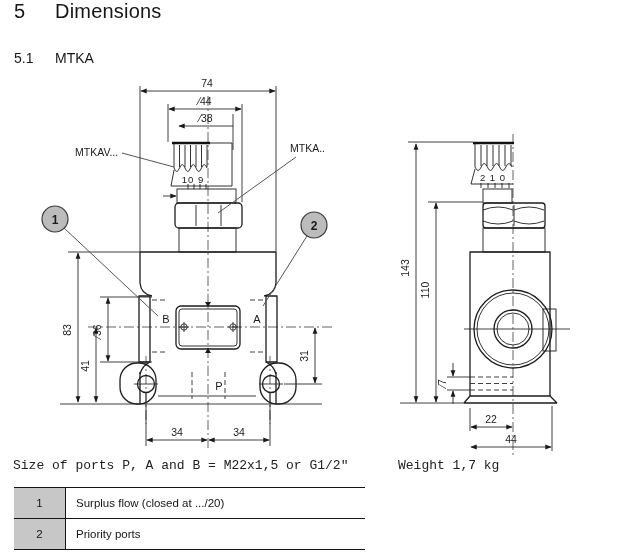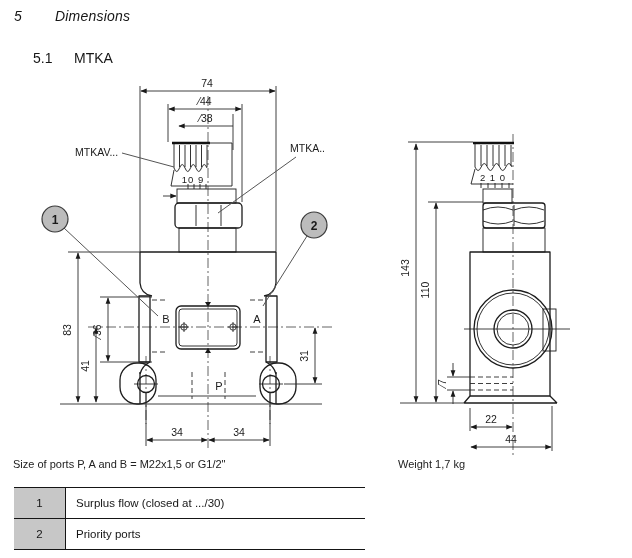--- a/index.html
+++ b/index.html
@@ -1,39 +1,39 @@
 <!DOCTYPE html>
 <html><head>
 <meta charset="utf-8">
 <style>
   html,body{margin:0;padding:0;}
   body{
     width:632px;height:558px;background:#ffffff;position:relative;
     font-family:"Liberation Sans",sans-serif;color:#161616;overflow:hidden;
   }
-  .h1{position:absolute;left:14px;top:8px;font-size:14px;letter-spacing:.2px;font-style:italic;}
+  .h1{position:absolute;left:14px;top:0;font-size:20px;letter-spacing:.2px;}
   .h1 .num{display:inline-block;width:41px;}
-  .h2{position:absolute;left:14px;top:50px;font-size:14px;margin-left:19px;}
+  .h2{position:absolute;left:14px;top:50px;font-size:14px;}
   .h2 .num{display:inline-block;width:41px;}
   #drawing{position:absolute;left:0;top:0;width:632px;height:558px;}
   svg text{font-family:"Liberation Sans",sans-serif;fill:#1a1a1a;}
   .dimtxt{font-size:10.5px;text-anchor:middle;}
   .knobtxt{font-size:9.5px;text-anchor:middle;letter-spacing:1px;}
   .porttxt{font-size:11px;text-anchor:middle;}
   .calltxt{font-size:12px;font-weight:bold;text-anchor:middle;}
   .lbltxt{font-size:10.5px;}
   .ol{fill:none;stroke:#1c1c1c;stroke-width:1.3;stroke-linejoin:round;}
   .ol2{fill:none;stroke:#1c1c1c;stroke-width:0.9;}
   .thin{fill:none;stroke:#2a2a2a;stroke-width:0.9;}
   .bold{fill:none;stroke:#111;stroke-width:2.6;}
   .cl{fill:none;stroke:#3c3c3c;stroke-width:0.8;stroke-dasharray:10 3 2 3;}
   .dash{fill:none;stroke:#2a2a2a;stroke-width:0.9;stroke-dasharray:5 3;}
   .leader{fill:none;stroke:#555;stroke-width:1;}
   .callout{fill:#bcbcbc;stroke:#3a3a3a;stroke-width:1.2;}
-  .cap{position:absolute;top:458px;font-size:11px;color:#222;}
+  .cap{position:absolute;top:458px;font-size:13px;color:#222;font-family:Liberation Mono, monospace;}
   .cap-left{left:13px;}
   .cap-right{left:398px;}
   .legend{position:absolute;left:14px;top:487px;width:351px;border-top:1.6px solid #151515;}
   .legend-row{display:flex;align-items:center;height:30px;border-bottom:1.6px solid #151515;}
   .legend-num{width:51px;align-self:stretch;background:#c7c7c7;border-right:1.6px solid #151515;
     display:flex;align-items:center;justify-content:center;font-size:11.5px;}
   .legend-label{padding-left:10px;font-size:11.5px;}
 </style>
 </head>
 <body>
@@ -218,19 +218,19 @@
     <text class="calltxt" x="314" y="229.5">2</text>
   </g>
 </svg>
 
 <div class="cap cap-left">Size of ports P, A and B = M22x1,5 or G1/2"</div>
 <div class="cap cap-right">Weight 1,7 kg</div>
 
 <div class="legend">
   <div class="legend-row">
     <div class="legend-num">1</div>
-    <div class="legend-label">Surplus flow (closed at .../30)</div>
+    <div class="legend-label">Surplus flow (closed at .../20)</div>
   </div>
   <div class="legend-row">
     <div class="legend-num">2</div>
     <div class="legend-label">Priority ports</div>
   </div>
 </div>
 
 </body></html>

